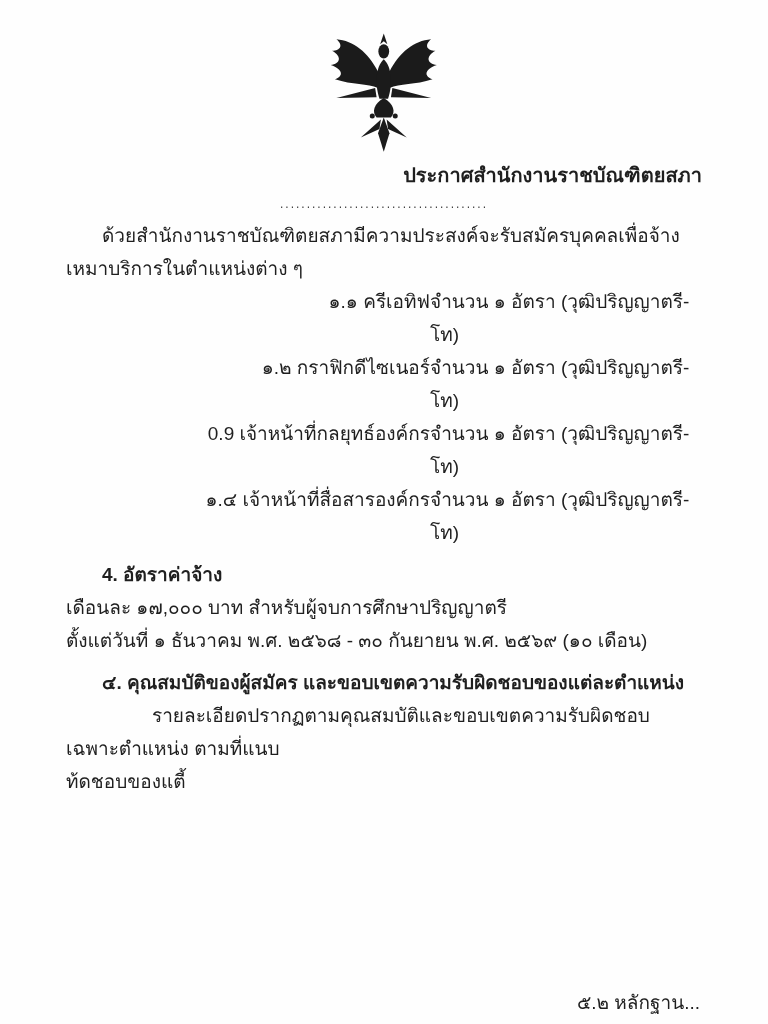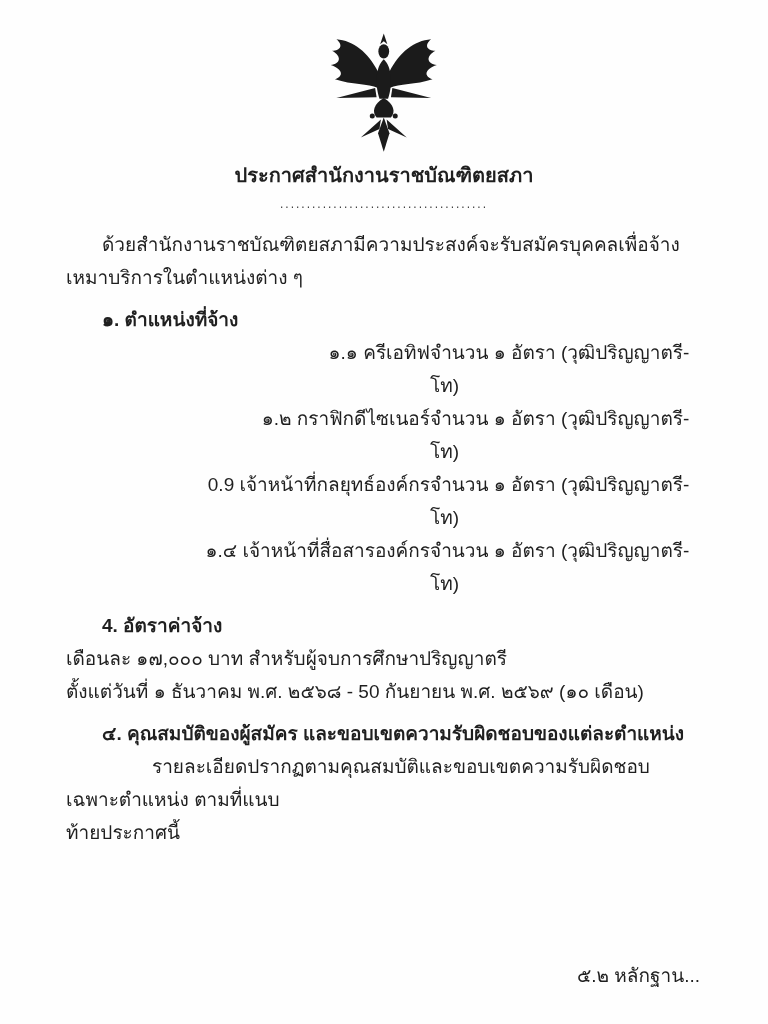--- a/index.html
+++ b/index.html
@@ -11,30 +11,30 @@
     color:#1f1f1f;
     font-family:"Liberation Sans","DejaVu Sans",sans-serif;
     font-size:19px;
     line-height:33px;
     box-sizing:border-box;
     padding:30px 66px 0 66px;
     overflow:hidden;
   }
   .emblem-wrap { text-align:center; height:126px; margin-top:2px; }
   .emblem-wrap svg { height:122px; width:auto; }
-  .title { text-align:center; font-weight:700; font-size:20px; line-height:35px; }
+  .title { text-align:right; font-weight:700; font-size:20px; line-height:35px; }
   .dots { text-align:center; font-size:12px; letter-spacing:2px; color:#3c3c3c; line-height:16px; margin-top:3px; }
-  .intro { margin-top:16px; }
+  .intro { margin-top:7px; }
   .indent-first { text-indent:36px; }
   .sec-heading { font-weight:700; margin-left:36px; margin-top:9px; }
   .item-row { display:flex; margin-left:94px; }
   .item-name { width:270px; flex:0 0 270px;text-align:right; }
   .sub-line { }
   .s4-line1 { text-indent:86px; }
-  .footer-cue { position:absolute; right:68px; bottom:32px; }
+  .footer-cue { position:absolute; right:68px; bottom:5px; }
 </style>
 </head>
 <body>
 
 <div class="page">
 
   <div class="emblem-wrap">
     <svg viewBox="0 0 200 170" aria-hidden="true">
       <g fill="#1b1b1b">
         <path d="M100 2 l5 15 -5 -4 -5 4 z"></path>
@@ -54,42 +54,41 @@
     </svg>
   </div>
 
   <div class="title">ประกาศสำนักงานราชบัณฑิตยสภา</div>
   <div class="dots">.......................................</div>
 
   <div class="intro">
     <div class="indent-first">ด้วยสำนักงานราชบัณฑิตยสภามีความประสงค์จะรับสมัครบุคคลเพื่อจ้างเหมาบริการในตำแหน่งต่าง ๆ</div>
   </div>
 
-  <div class="sec-heading">๑. ตำแหน่งที่จ้าง</div>
   <div class="item-row">
     <span class="item-name">๑.๑ ครีเอทิฟ</span>
     <span>จำนวน ๑ อัตรา (วุฒิปริญญาตรี-โท)</span>
   </div>
   <div class="item-row">
     <span class="item-name">๑.๒ กราฟิกดีไซเนอร์</span>
     <span>จำนวน ๑ อัตรา (วุฒิปริญญาตรี-โท)</span>
   </div>
   <div class="item-row">
     <span class="item-name">0.9 เจ้าหน้าที่กลยุทธ์องค์กร</span>
     <span>จำนวน ๑ อัตรา (วุฒิปริญญาตรี-โท)</span>
   </div>
   <div class="item-row">
     <span class="item-name">๑.๔ เจ้าหน้าที่สื่อสารองค์กร</span>
     <span>จำนวน ๑ อัตรา (วุฒิปริญญาตรี-โท)</span>
   </div>
 
   <div class="sec-heading">4. อัตราค่าจ้าง</div>
   <div class="sub-line">เดือนละ ๑๗,๐๐๐ บาท สำหรับผู้จบการศึกษาปริญญาตรี</div>
 
-  <div class="sub-line">ตั้งแต่วันที่ ๑ ธันวาคม พ.ศ. ๒๕๖๘ - 50 กันยายน พ.ศ. ๒๕๖๙ (๑๐ เดือน)</div>
+  <div class="sub-line">ตั้งแต่วันที่ ๑ ธันวาคม พ.ศ. ๒๕๖๘ - ๓๐ กันยายน พ.ศ. ๒๕๖๙ (๑๐ เดือน)</div>
 
   <div class="sec-heading">๔. คุณสมบัติของผู้สมัคร และขอบเขตความรับผิดชอบของแต่ละตำแหน่ง</div>
   <div class="s4-line1">รายละเอียดปรากฏตามคุณสมบัติและขอบเขตความรับผิดชอบเฉพาะตำแหน่ง ตามที่แนบ</div>
-  <div>ท้ายประกาศนี้</div>
+  <div>ท้ดชอบของแตี้</div>
 
   <div class="footer-cue">๕.๒ หลักฐาน...</div>
 
 </div>
 
 </body></html>

